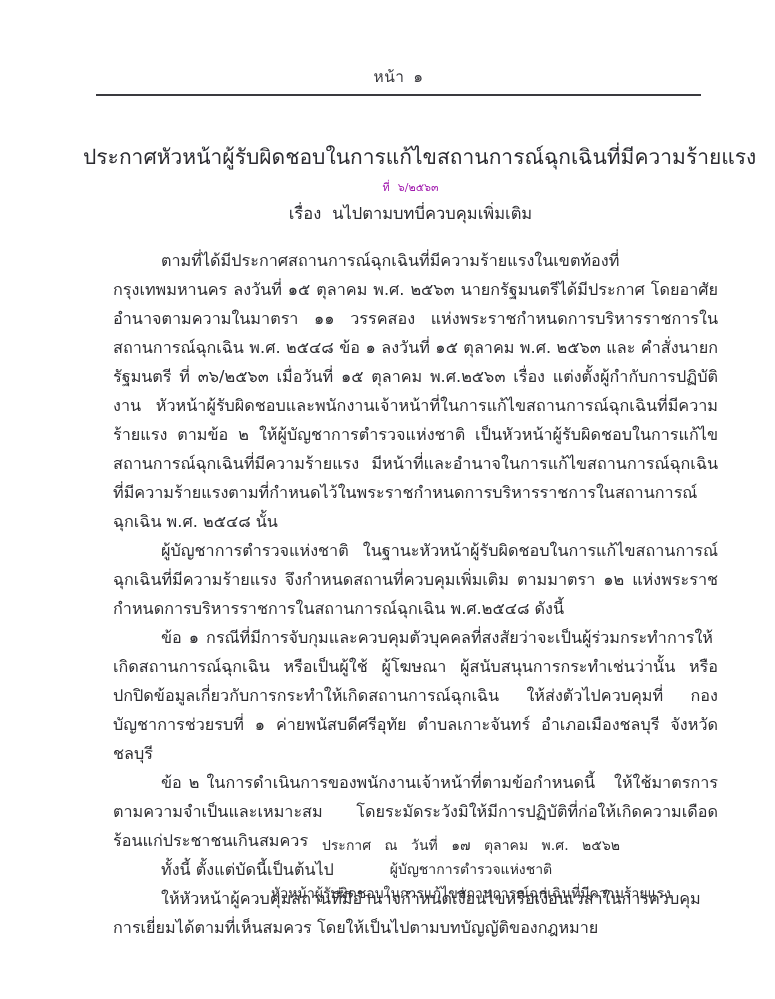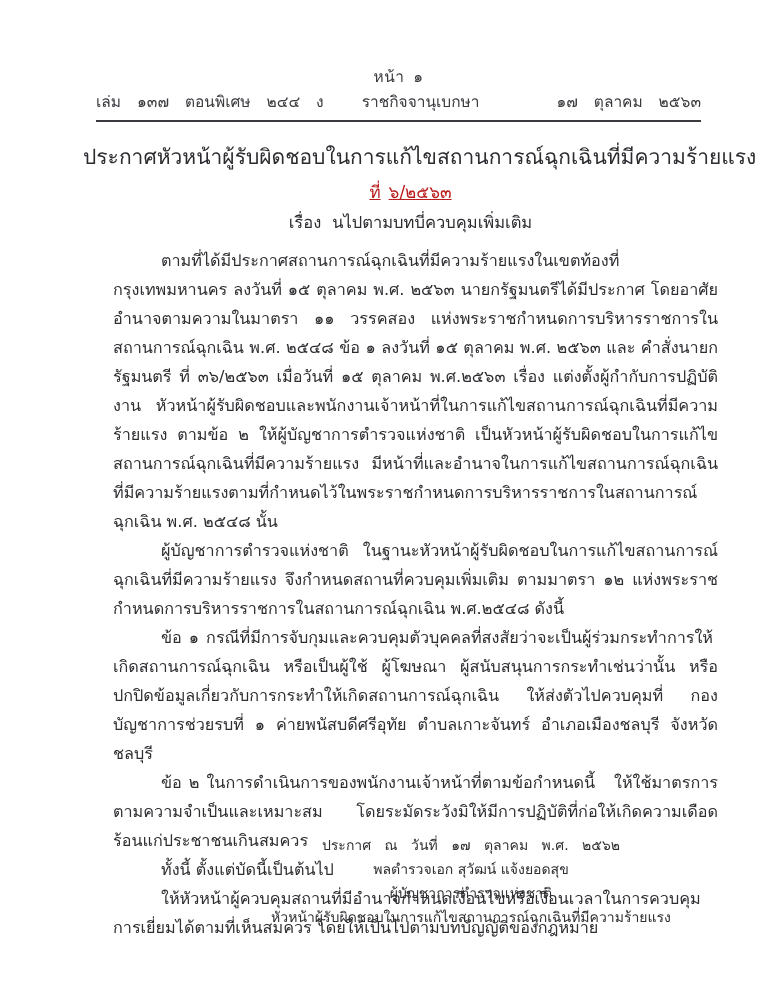--- a/index.html
+++ b/index.html
@@ -85,25 +85,24 @@
     width: 655px;
     text-align: center;
   }
   .doc-title {
     font-size: 21px;
     line-height: 1.42;
     color: #2b2b30;
     white-space: nowrap;
   }
   .doc-number {
-    font-size: 17px;
+    font-size: 11px;
     line-height: 1.5;
     margin-top: 7px;
-    color: #b91c1c;
-    text-decoration: underline;
+    color: #a21caf;
   }
   .doc-number .lbl { margin-right: 8px; }
   .doc-subject {
     font-size: 16.5px;
     line-height: 1.5;
     margin-top: 6px;
     color: #2b2b30;
   }
   .doc-subject .lbl { margin-right: 11px; }
 
@@ -152,35 +151,20 @@
 <body>
 
 <div class="page">
 
   <div class="masthead">
 
     <div class="masthead-pageno">
       <span>หน้า</span><span class="gap"></span><span>๑</span>
     </div>
 
-    <div class="masthead-row">
-      <div class="masthead-left">
-        <span>เล่ม</span>
-        <span>๑๓๗</span>
-        <span>ตอนพิเศษ</span>
-        <span>๒๔๔</span>
-        <span>ง</span>
-      </div>
-      <div class="masthead-center">ราชกิจจานุเบกษา</div>
-      <div class="masthead-right">
-        <span>๑๗</span>
-        <span>ตุลาคม</span>
-        <span>๒๕๖๓</span>
-      </div>
-    </div>
 
     <hr class="masthead-rule">
   </div>
 
   <div class="doc-heading">
     <div class="doc-title">ประกาศหัวหน้าผู้รับผิดชอบในการแก้ไขสถานการณ์ฉุกเฉินที่มีความร้ายแรง</div>
     <div class="doc-number">
       <span class="lbl">ที่</span><span>๖/๒๕๖๓</span>
     </div>
     <div class="doc-subject">
@@ -206,18 +190,17 @@
   <div class="signature">
     <div class="sig-line date">
       <span>ประกาศ</span>
       <span>ณ</span>
       <span>วันที่</span>
       <span>๑๗</span>
       <span>ตุลาคม</span>
       <span>พ.ศ.</span>
       <span>๒๕๖๒</span>
     </div>
-    <div class="sig-line">พลตำรวจเอก สุวัฒน์  แจ้งยอดสุข</div>
     <div class="sig-line">ผู้บัญชาการตำรวจแห่งชาติ</div>
     <div class="sig-line">หัวหน้าผู้รับผิดชอบในการแก้ไขสถานการณ์ฉุกเฉินที่มีความร้ายแรง</div>
   </div>
 
 </div>
 
 </body></html>

